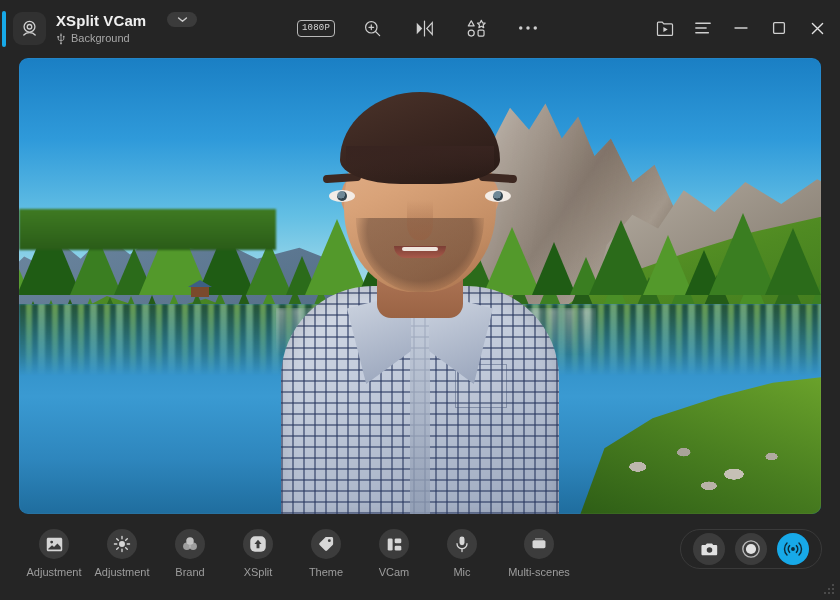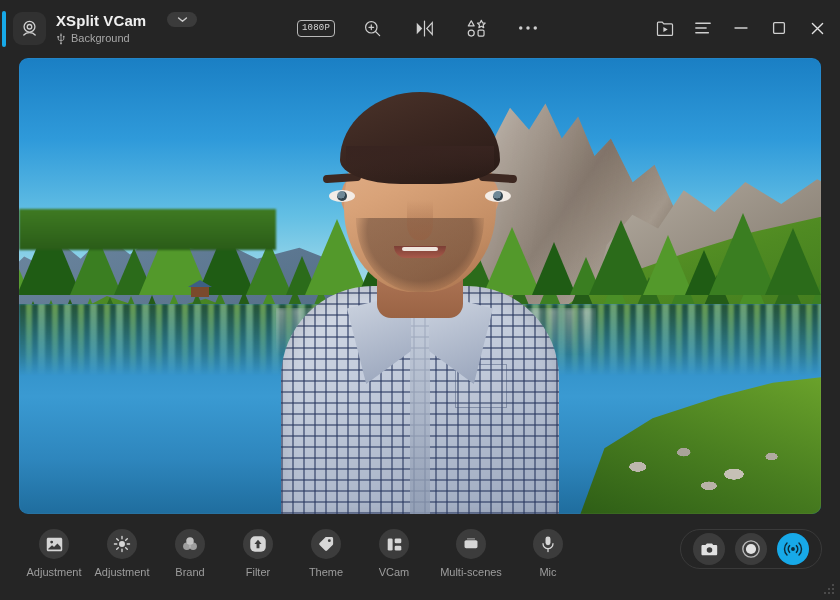--- a/index.html
+++ b/index.html
@@ -633,21 +633,21 @@
         <span class="tool-label">Brand</span>
       </div>
 
       <div class="tool">
         <span class="tool-circle">
           <svg width="18" height="18" viewBox="0 0 20 20">
             <rect x="1.4" y="1.4" width="17.2" height="17.2" rx="5.2" fill="#d6d6d6"></rect>
             <path d="M10 5.4 14 10h-2.4v4.6H8.4V10H6z" fill="#3c3c3c"></path>
           </svg>
         </span>
-        <span class="tool-label">Filter</span>
+        <span class="tool-label">XSplit</span>
       </div>
 
       <div class="tool">
         <span class="tool-circle">
           <svg width="18" height="18" viewBox="0 0 20 20" fill="#d6d6d6">
             <path d="M10.2 2.2h6.1c.9 0 1.6.7 1.6 1.6v6.1c0 .4-.2.8-.5 1.1l-6.2 6.2c-.6.6-1.6.6-2.2 0L2.9 11c-.6-.6-.6-1.6 0-2.2l6.2-6.1c.3-.3.7-.5 1.1-.5z"></path>
             <circle cx="13.7" cy="6.3" r="1.6" fill="#3c3c3c"></circle>
           </svg>
         </span>
         <span class="tool-label">Theme</span>
@@ -657,40 +657,40 @@
         <span class="tool-circle">
           <svg width="17" height="17" viewBox="0 0 18 18" fill="#d6d6d6">
             <rect x="1.8" y="2.6" width="5.2" height="12.8" rx="1.4"></rect>
             <rect x="9.2" y="2.6" width="7" height="5.2" rx="1.4"></rect>
             <rect x="9.2" y="10.2" width="7" height="5.2" rx="1.4"></rect>
           </svg>
         </span>
         <span class="tool-label">VCam</span>
       </div>
 
-      <div class="tool tool-wide">
-        <span class="tool-circle">
-          <svg width="18" height="16" viewBox="0 0 20 17" fill="#d6d6d6">
-            <path d="M4.6 4.2h10.8c1 0 1.8.8 1.8 1.8v5.4c0 1-.8 1.8-1.8 1.8H4.6c-1 0-1.8-.8-1.8-1.8V6c0-1 .8-1.8 1.8-1.8z"></path>
-            <path d="M5.6 2.3h8.8v1.1H5.6z" opacity=".75"></path>
-          </svg>
-        </span>
-        <span class="tool-label">Multi-scenes</span>
-      </div>
-
       <div class="tool">
         <span class="tool-circle">
           <svg width="16" height="18" viewBox="0 0 18 20" fill="none" stroke="#d6d6d6" stroke-width="1.5" stroke-linecap="round">
             <rect x="6.2" y="1.6" width="5.6" height="9.8" rx="2.8" fill="#d6d6d6" stroke="none"></rect>
             <path d="M3.4 9.6c0 3.1 2.5 5.6 5.6 5.6s5.6-2.5 5.6-5.6"></path>
             <path d="M9 15.4v3.1"></path>
           </svg>
         </span>
         <span class="tool-label">Mic</span>
       </div>
+
+      <div class="tool tool-wide">
+        <span class="tool-circle">
+          <svg width="18" height="16" viewBox="0 0 20 17" fill="#d6d6d6">
+            <path d="M4.6 4.2h10.8c1 0 1.8.8 1.8 1.8v5.4c0 1-.8 1.8-1.8 1.8H4.6c-1 0-1.8-.8-1.8-1.8V6c0-1 .8-1.8 1.8-1.8z"></path>
+            <path d="M5.6 2.3h8.8v1.1H5.6z" opacity=".75"></path>
+          </svg>
+        </span>
+        <span class="tool-label">Multi-scenes</span>
+      </div>
     </div>
 
     <div class="actions">
       <div class="act-btn">
         <svg width="17" height="15" viewBox="0 0 19 16" fill="#e2e2e2">
           <path d="M6.6 1.4h5.8l1.2 1.7h3.1c.8 0 1.4.6 1.4 1.4v8.6c0 .8-.6 1.4-1.4 1.4H1.9c-.8 0-1.4-.6-1.4-1.4V4.5c0-.8.6-1.4 1.4-1.4h3.1z"></path>
           <circle cx="9.5" cy="8.6" r="3.1" fill="#3c3c3c"></circle>
         </svg>
       </div>
       <div class="act-btn">

